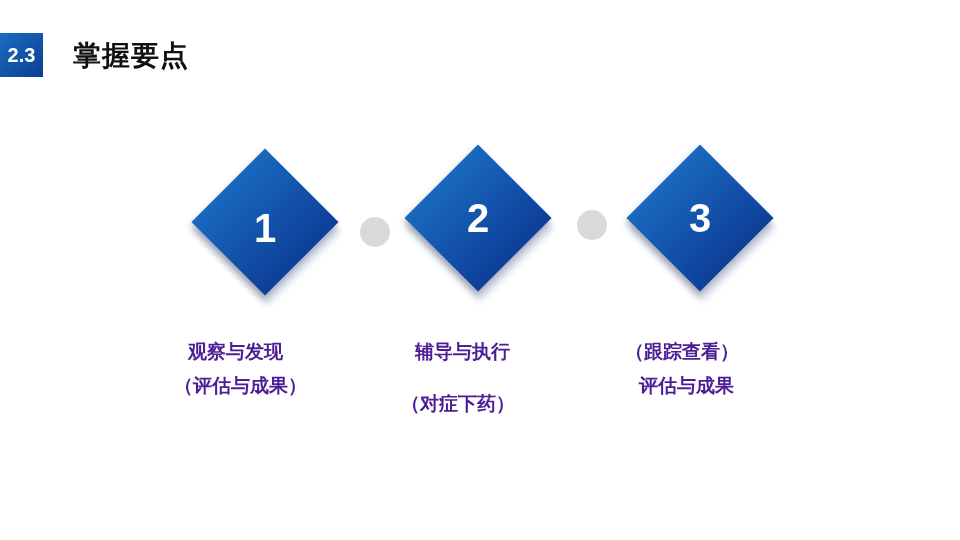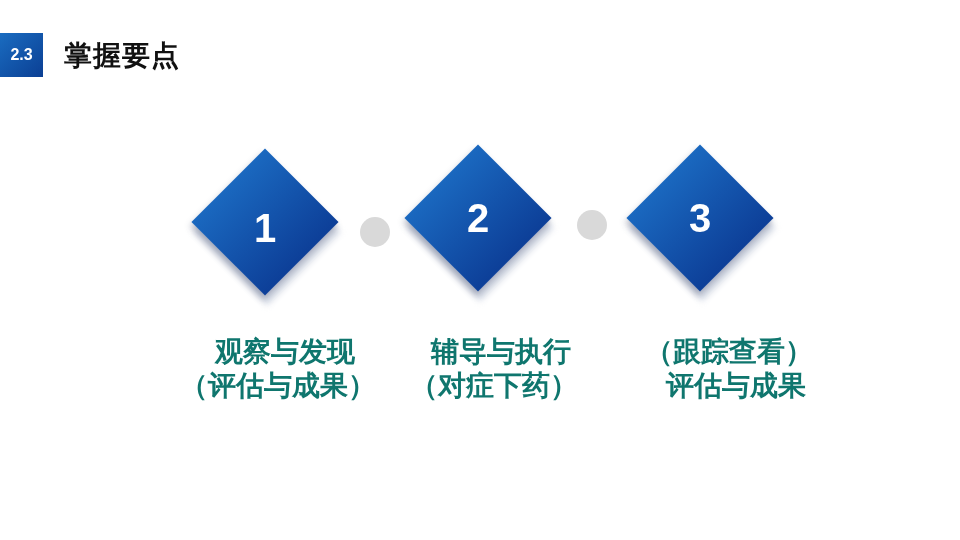--- a/index.html
+++ b/index.html
@@ -1,31 +1,31 @@
 <!DOCTYPE html>
 <html><head>
 <meta charset="utf-8">
 <style>
   html, body { margin:0; padding:0; }
   body { width:960px; height:540px; background:#ffffff; position:relative; overflow:hidden;
          font-family: "Liberation Sans", "DejaVu Sans", sans-serif; }
   .badge { position:absolute; left:0; top:33px; width:43px; height:44px;
            background: linear-gradient(135deg, #1a6cc0 0%, #0b3f94 100%);
-           color:#fff; font-weight:bold; font-size:16px; display:flex; align-items:center; justify-content:center; }
-  .title { position:absolute; left:64px; top:37px; font-size:28px; font-weight:bold; color:#111; letter-spacing:1px; }
+           color:#fff; font-weight:bold; font-size:20px; display:flex; align-items:center; justify-content:center; }
+  .title { position:absolute; left:73px; top:37px; font-size:28px; font-weight:bold; color:#111; letter-spacing:1px; }
   .step { position:absolute; width:152px; height:152px; }
   .shadow { position:absolute; left:26px; top:34px; width:104px; height:104px; transform:rotate(45deg);
             background:#d6dbe6; filter: blur(3px); }
   .diamond { position:absolute; left:24px; top:24px; width:104px; height:104px; transform:rotate(45deg);
              background: linear-gradient(90deg, #1a68bf 0%, #0d3f98 100%);
              box-shadow: 2px 4px 6px rgba(60,70,100,0.35); }
   .num { position:absolute; left:0; top:0; width:152px; height:152px; display:flex; align-items:center; justify-content:center;
          color:#fff; font-weight:bold; font-size:40px; }
   .dot { position:absolute; width:30px; height:30px; border-radius:50%; background:#d9d9d9; }
-  .label { position:absolute; width:200px; text-align:center; font-weight:bold; font-size:28px; color:#0f766e; line-height:34px; }
+  .label { position:absolute; width:200px; text-align:left; font-weight:bold; font-size:19px; color:#4c1d95; line-height:34px; }
 </style>
 </head>
 <body>
 
 <div class="badge">2.3</div>
 <div class="title">掌握要点</div>
 
 <div class="step" style="left:189px; top:146px;">
   <div class="shadow"></div>
   <div class="diamond"></div>
@@ -43,20 +43,20 @@
 <div class="step" style="left:624px; top:142px;">
   <div class="shadow"></div>
   <div class="diamond"></div>
   <div class="num" style="padding-bottom:4px;">3</div>
 </div>
 
 <div class="label" style="left:182px; top:335px;">
   <div style="padding-left:6px;">观察与发现</div>
   <div style="margin-left:-8px;">（评估与成果）</div>
 </div>
-<div class="label" style="left:398px; top:335px;font-family:Liberation Serif, serif;">
+<div class="label" style="left:409px; top:335px;font-family:Liberation Serif, serif;">
   <div style="padding-left:6px;">辅导与执行</div>
-  <div style="margin-left:-8px;">（对症下药）</div>
+  <div style="margin-left:-8px;margin-top:18px;">（对症下药）</div>
 </div>
 <div class="label" style="left:633px; top:335px;">
   <div style="margin-left:-8px;">（跟踪查看）</div>
   <div style="padding-left:6px;">评估与成果</div>
 </div>
 
 </body></html>

